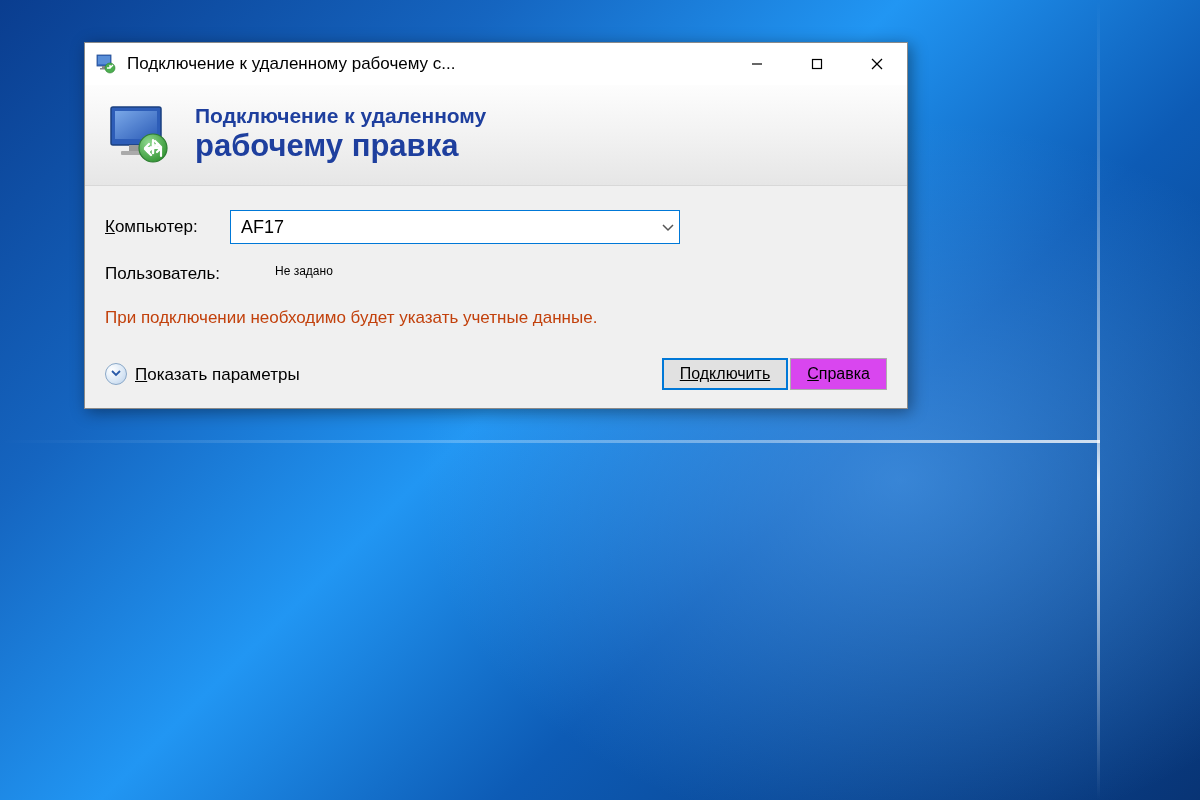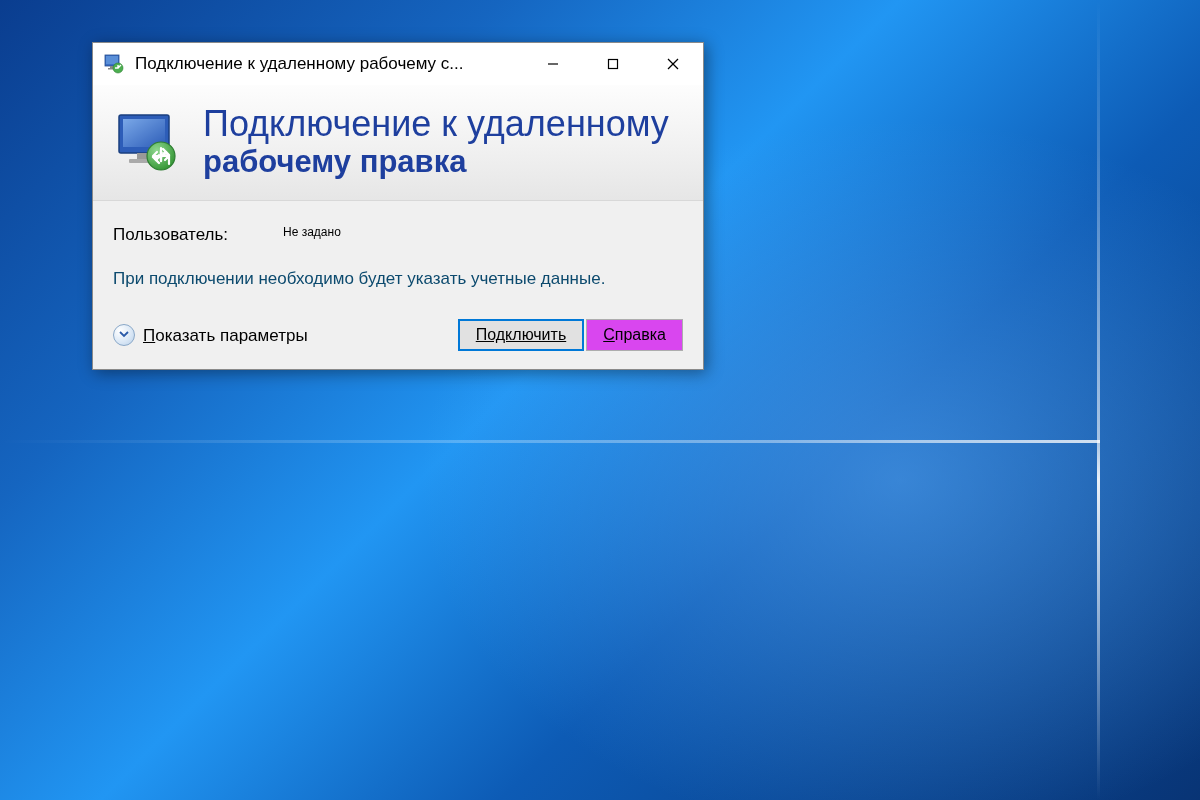--- a/index.html
+++ b/index.html
@@ -29,22 +29,22 @@
       position: absolute;
       top: 55%;
       left: 0;
       right: 100px;
       height: 3px;
       background: linear-gradient(90deg, transparent 0%, rgba(255,255,255,0.4) 70%, rgba(255,255,255,0.8) 100%);
     }
     .window {
       position: absolute;
       top: 42px;
-      left: 92px;
-      width: 612px;
+      left: 84px;
+      width: 824px;
       background: #f0f0f0;
       border: 1px solid #8a8a8a;
       box-shadow: 3px 3px 15px rgba(0,0,0,0.4);
     }
     .titlebar {
       height: 42px;
       background: #ffffff;
       display: flex;
       align-items: center;
       padding-left: 10px;
@@ -82,21 +82,21 @@
       align-items: center;
       border-bottom: 1px solid #d8d8d8;
     }
     .banner-icon {
       width: 70px;
       height: 62px;
       margin-right: 20px;
       flex-shrink: 0;
     }
     .banner-text { color: #1e3f9e; }
-    .banner-line1 { font-size: 36px; font-weight: 400; line-height: 1.15; }
+    .banner-line1 { font-size: 21px; font-weight: 700; line-height: 1.15; }
     .banner-line2 { font-size: 31px; font-weight: 700; line-height: 1.15; }
     .content {
       background: #f0f0f0;
       padding: 24px 20px 18px 20px;
     }
     .form-row {
       display: flex;
       align-items: center;
       margin-bottom: 20px;
     }
@@ -132,21 +132,21 @@
       margin-bottom: 22px;
     }
     .user-label {
       font-size: 17px;
       color: #000;
       width: 170px;
     }
     .user-value { font-size: 12px; color: #000; }
     .info-text {
       font-size: 17px;
-      color: #0c4a6e;
+      color: #c2410c;
       line-height: 1.4;
       margin-bottom: 28px;
     }
     .footer-row {
       display: flex;
       align-items: center;
       justify-content: space-between;
     }
     .show-opts {
       display: flex;
@@ -251,20 +251,31 @@
         </g>
       </svg>
     </span>
     <div class="banner-text">
       <div class="banner-line1">Подключение к удаленному</div>
       <div class="banner-line2">рабочему правка</div>
     </div>
   </div>
 
   <div class="content">
+    <div class="form-row">
+      <div class="form-label"><span class="ul">К</span><span>омпьютер:</span></div>
+      <div class="combo">
+        <input class="combo-input" type="text" value="AF17" style="">
+        <span class="combo-arrow">
+          <svg width="12" height="8" viewBox="0 0 12 8">
+              <path d="M1 1 L6 6 L11 1" fill="none" stroke="#555" stroke-width="1.5"></path>
+            </svg>
+        </span>
+      </div>
+    </div>
 
     <div class="user-row">
       <div class="user-label">Пользователь:</div>
       <div class="user-value">Не задано</div>
     </div>
 
     <div class="info-text">При подключении необходимо будет указать учетные данные.</div>
 
     <div class="footer-row">
       <div class="show-opts">

